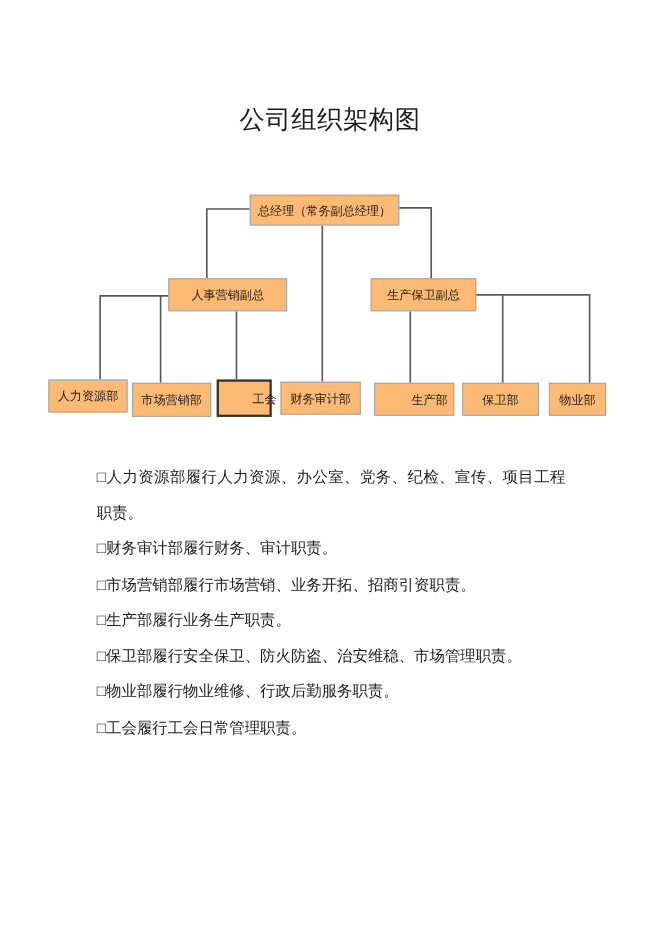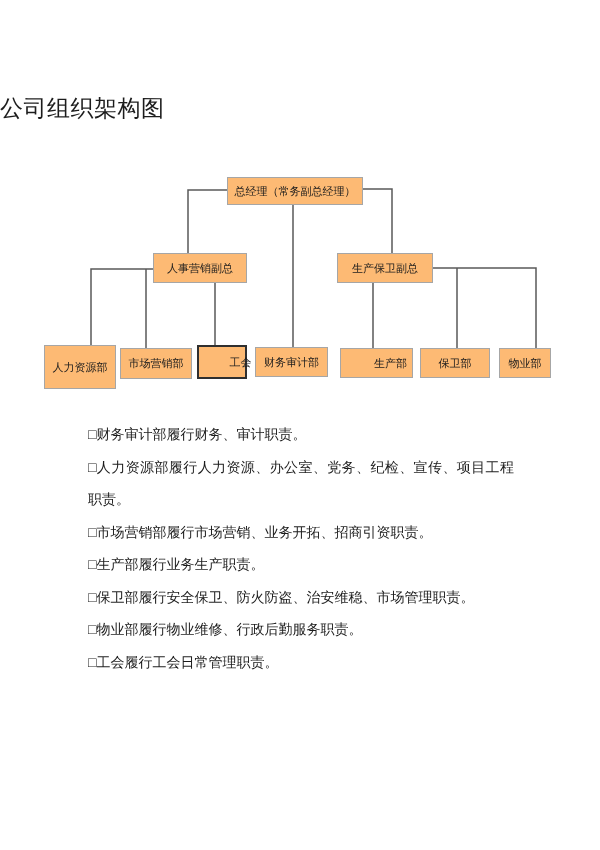--- a/index.html
+++ b/index.html
@@ -17,20 +17,21 @@
   }
   .page{
     position:relative;
     width:600px;height:850px;
     background:var(--page-bg);
     overflow:hidden;
   }
   .title{
     position:absolute;
     top:93px;left:0;width:600px;
+    text-align:center;
     font-size:23px;
     font-weight:400;
     letter-spacing:0.5px;
     color:var(--text);
   }
   .connectors{
     position:absolute;
     top:0;left:0;
   }
   .connectors path{
@@ -84,29 +85,29 @@
       <path d="M215 283 V345"></path>
       <path d="M373 283 V348"></path>
       <path d="M428 268 H536 V348"></path>
       <path d="M457 268 V348"></path>
     </svg>
 
     <div class="node" style="left:227px;top:177px;width:136px;height:28px;">
       <span>总经理（常务副总经理）</span>
     </div>
 
-    <div class="node" style="left:153px;top:253px;width:94px;height:30px;">
+    <div class="node" style="left:153px;top:253px;width:108px;height:30px;">
       <span>人事营销副总</span>
     </div>
 
     <div class="node" style="left:337px;top:253px;width:96px;height:30px;">
       <span>生产保卫副总</span>
     </div>
 
-    <div class="node" style="left:44px;top:345px;width:72px;height:44px;">
+    <div class="node" style="left:44px;top:345px;width:72px;height:30px;">
       <span>人力资源部</span>
     </div>
 
     <div class="node" style="left:120px;top:348px;width:72px;height:31px;">
       <span>市场营销部</span>
     </div>
 
     <div class="node union" style="left:197px;top:345px;width:50px;height:34px;">
       <span>工会</span>
     </div>
@@ -122,22 +123,22 @@
     <div class="node" style="left:420px;top:348px;width:70px;height:30px;">
       <span>保卫部</span>
     </div>
 
     <div class="node" style="left:499px;top:348px;width:52px;height:30px;">
       <span>物业部</span>
     </div>
   </div>
 
   <div class="duties">
+    <p class="duty">□人力资源部履行人力资源、办公室、党务、纪检、宣传、项目工程职责。</p>
     <p class="duty">□财务审计部履行财务、审计职责。</p>
-    <p class="duty">□人力资源部履行人力资源、办公室、党务、纪检、宣传、项目工程职责。</p>
     <p class="duty">□市场营销部履行市场营销、业务开拓、招商引资职责。</p>
     <p class="duty">□生产部履行业务生产职责。</p>
     <p class="duty">□保卫部履行安全保卫、防火防盗、治安维稳、市场管理职责。</p>
     <p class="duty">□物业部履行物业维修、行政后勤服务职责。</p>
     <p class="duty">□工会履行工会日常管理职责。</p>
   </div>
 
 </div>
 
 </body></html>

